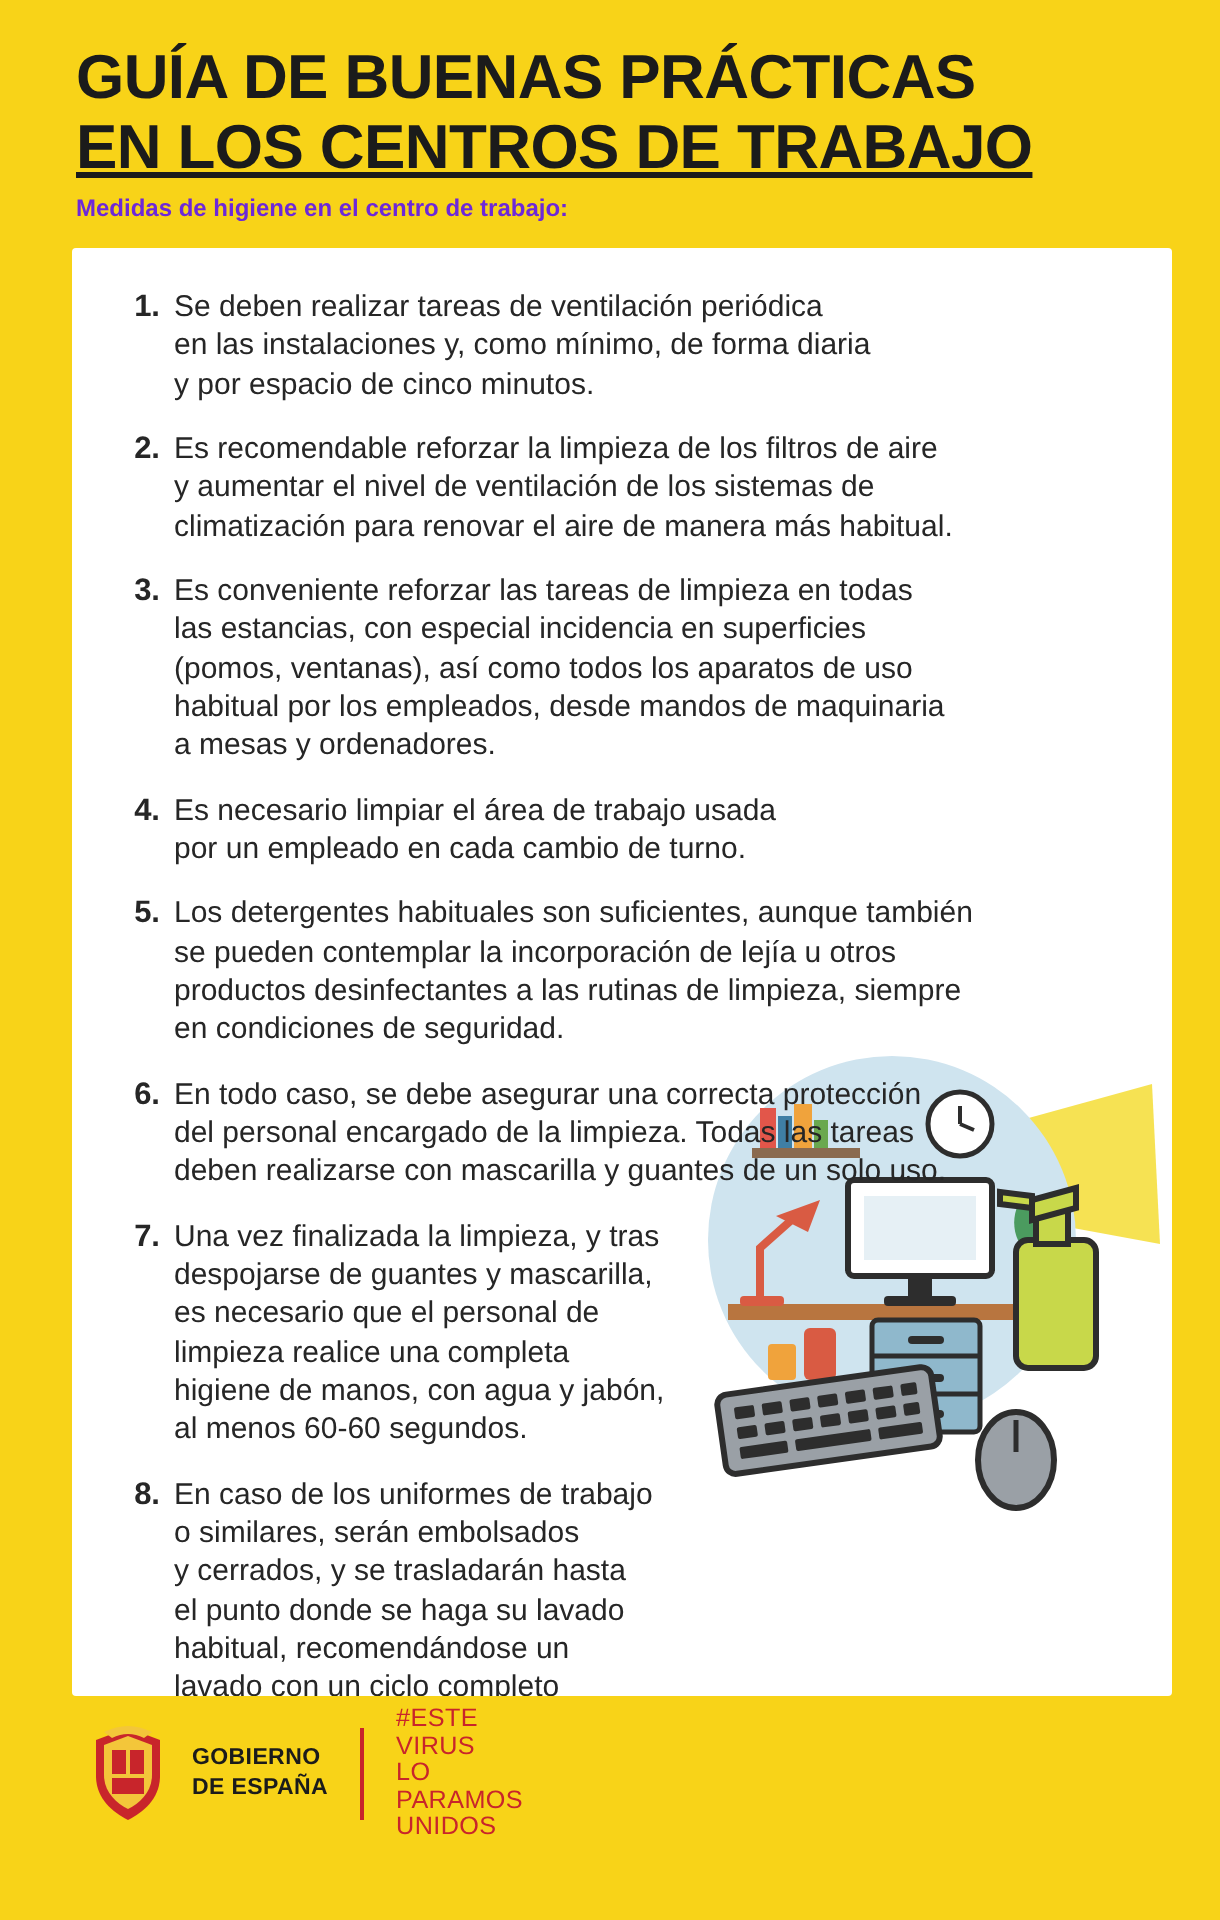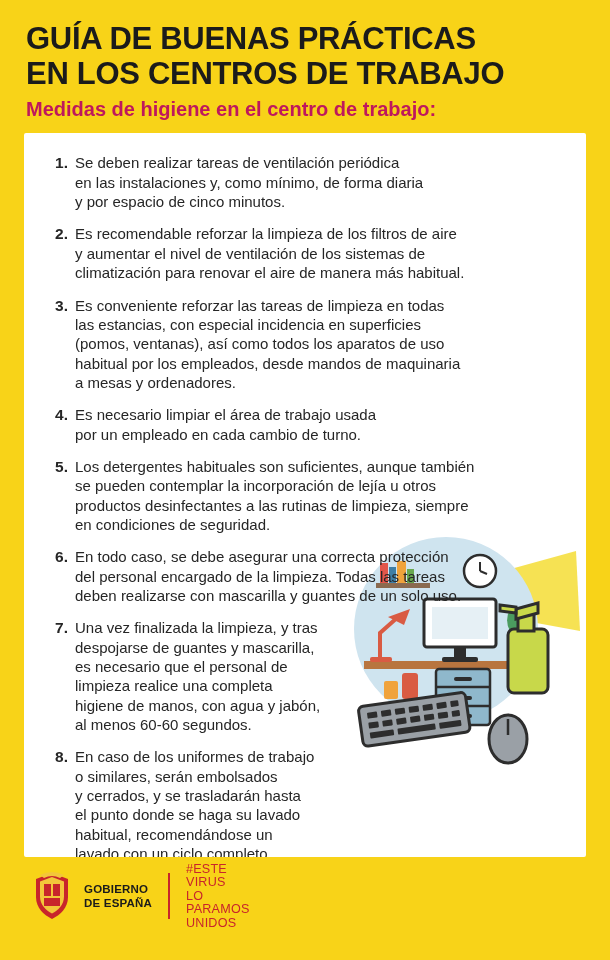--- a/index.html
+++ b/index.html
@@ -12,36 +12,36 @@
     background: #f8d318;
     font-family: "Liberation Sans", sans-serif;
     overflow: hidden;
   }
   .poster {
     position: relative;
     width: 610px;
     height: 960px;
     background: #f8d318;
     box-sizing: border-box;
-    padding: 22px 24px 0 24px;
+    padding: 22px 24px 0 36px;
   }
   .title {
     color: #1b1b1b;
     font-weight: bold;
     font-size: 31px;
     line-height: 1.12;
     letter-spacing: -0.3px;
     text-transform: uppercase;
     margin: 0 0 6px 2px;
   }
-  .title .line2 { display: block; }
+  .title .line2 { display: block; text-decoration: underline; }
   .subtitle {
-    color: #be185d;
+    color: #6d28d9;
     font-weight: bold;
-    font-size: 20px;
+    font-size: 12px;
     line-height: 1.2;
     margin: 6px 0 12px 2px;
   }
   .card {
     position: relative;
     background: #ffffff;
     border-radius: 2px;
     width: 100%;
     height: 724px;
     box-sizing: border-box;

